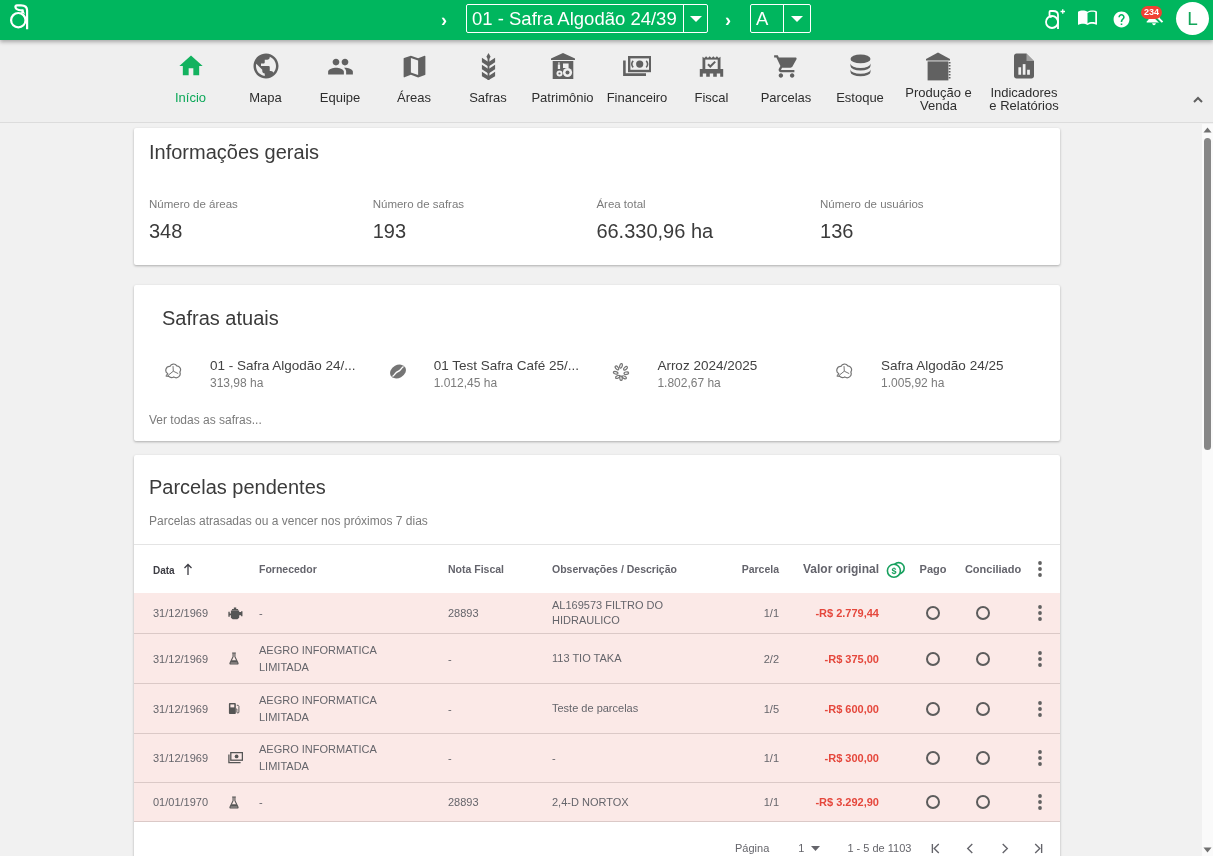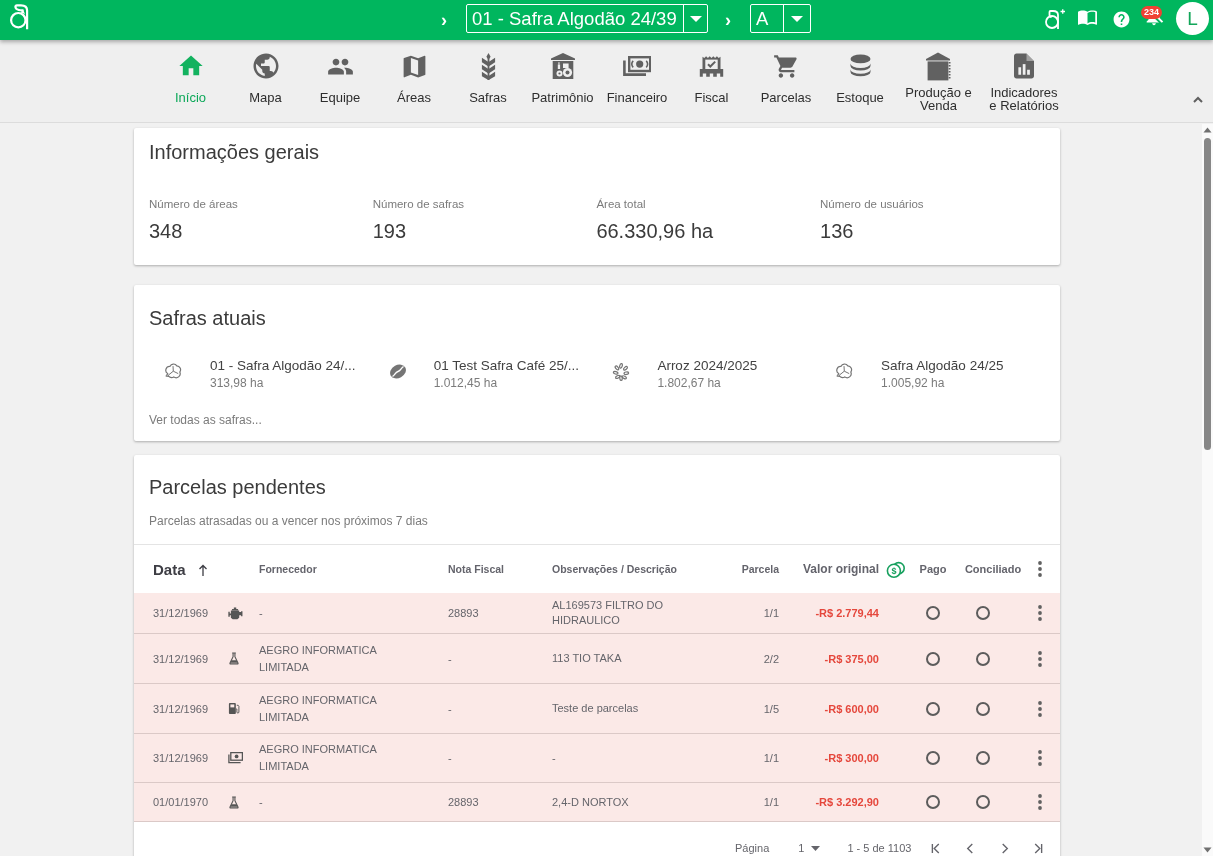--- a/index.html
+++ b/index.html
@@ -265,21 +265,21 @@
           <div class="statvalue">66.330,96 ha</div>
         </div>
     <div class="gridcol">
           <div class="statlabel">Número de usuários</div>
           <div class="statvalue">136</div>
         </div>
   </div>
 </div>
 
 <div class="card" id="card2">
-  <div class="cardtitle" style="padding:22px 15px 0;">Safras atuais</div>
+  <div class="cardtitle" style="padding:22px 28px 0;">Safras atuais</div>
   <div class="gridrow" style="margin-top:28px;">
     <div class="gridcol safraitem">
       <div class="safraicon"><svg width="17" height="17" viewBox="0 0 17 17">
               <path d="M5 3.4 A3.8 3.8 0 0 1 11.8 2.9 A3.9 3.9 0 0 1 14.8 9.1 A4 4 0 0 1 8.7 13.9 A4 4 0 0 1 2.6 10.4 A3.8 3.8 0 0 1 5 3.4 Z" fill="none" stroke="#757575" stroke-width="1.2"></path>
               <path d="M8.3 8.2 L8 3.1 M8.3 8.2 L13.2 10.6 M8.3 8.2 L4 11.6" stroke="#757575" stroke-width="1" fill="none"></path>
               <path d="M2.6 10.4 L0.9 13.2 L4 13.4" fill="none" stroke="#757575" stroke-width="1"></path>
             </svg></div>
       <div>
             <div class="safraname">01 - Safra Algodão 24/...</div>
             <div class="safraha">313,98 ha</div>
@@ -326,21 +326,21 @@
     </div>
   </div>
   <div style="font-size:12px;color:#7b7b7b;padding:0 15px;margin-top:23px;">Ver todas as safras...</div>
 </div>
 
 <div class="card" id="card3">
   <div class="cardtitle" style="padding:21px 15px 0;">Parcelas pendentes</div>
   <div style="font-size:12px;color:#7b7b7b;padding:0 15px;margin-top:15px;">Parcelas atrasadas ou a vencer nos próximos 7 dias</div>
   <div id="ptable" style="margin-top:16px;">
     <div class="trow" style="height:49px;border-top:1px solid #e4e4e4;">
-      <div class="c-data" style="font-weight:bold;color:#3d3d44;font-size:15px;">Data&nbsp;&nbsp;&nbsp;<svg width="10" height="13" viewBox="0 0 10 13" style="vertical-align:-2px;">
+      <div class="c-data" style="font-weight:bold;color:#3d3d44;font-size:10px;">Data&nbsp;&nbsp;&nbsp;<svg width="10" height="13" viewBox="0 0 10 13" style="vertical-align:-2px;">
               <path d="M5 12 L5 2 M1.5 5 L5 1.5 L8.5 5" stroke="#3d3d44" stroke-width="1.3" fill="none"></path>
             </svg></div>
       <div class="c-icon"></div>
       <div class="c-forn" style="font-weight:bold;color:#64646c;font-size:10.5px;">Fornecedor</div>
       <div class="c-nf" style="font-weight:bold;color:#64646c;font-size:10.5px;">Nota Fiscal</div>
       <div class="c-obs" style="font-weight:bold;color:#64646c;font-size:10.5px;">Observações / Descrição</div>
       <div class="c-parc" style="font-weight:bold;color:#64646c;font-size:10.5px;">Parcela</div>
       <div class="c-val" style="color:#64646c;font-size:12px;">Valor original</div>
       <div style="width:33px;display:flex;justify-content:center;">
             <svg width="20" height="19" viewBox="0 0 20 19">

